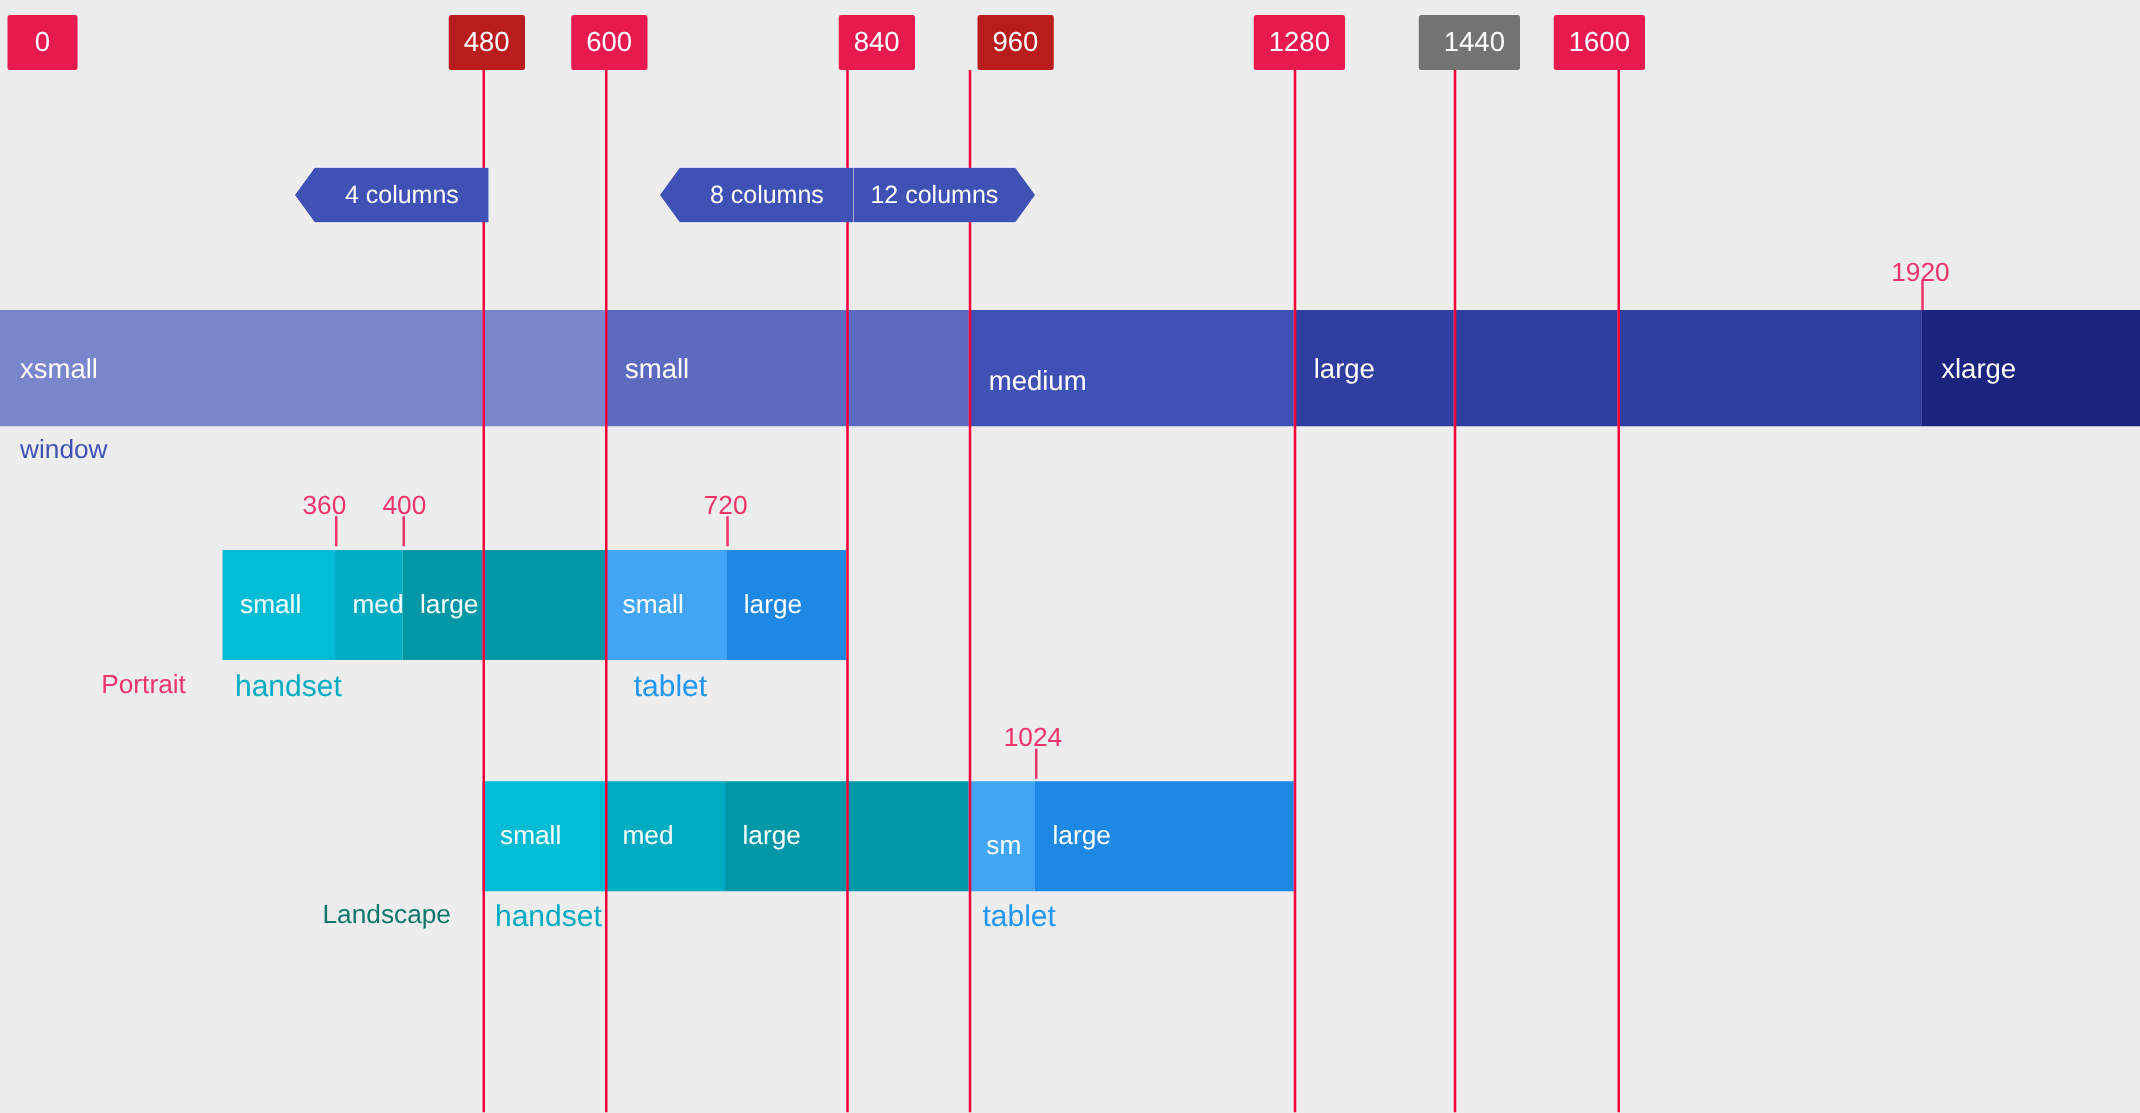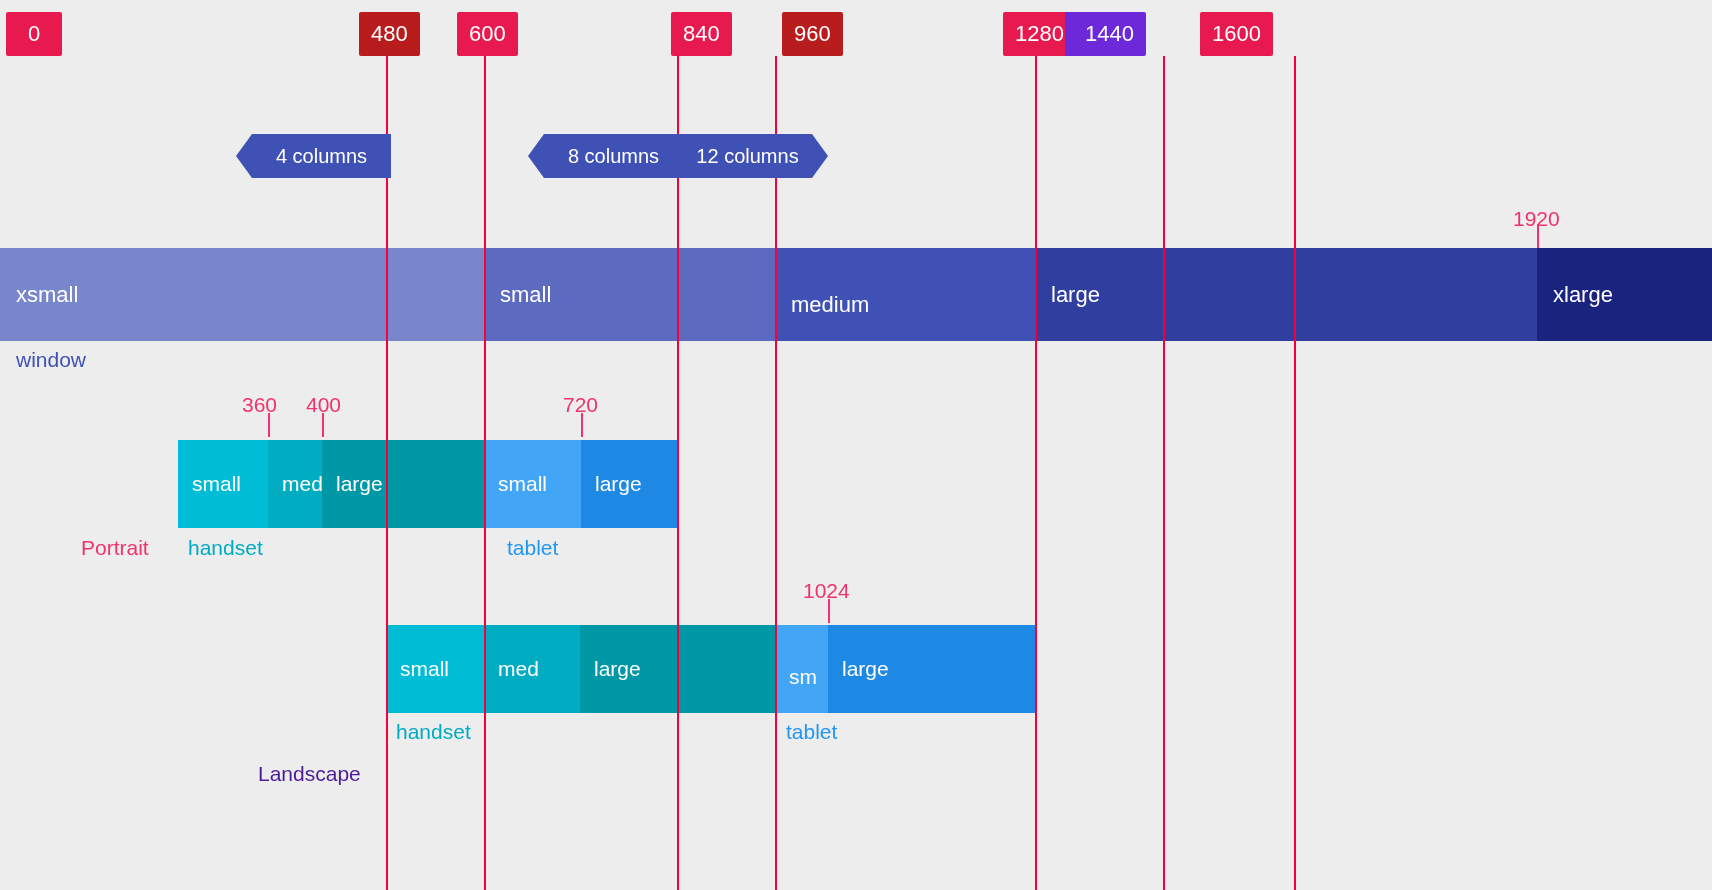--- a/index.html
+++ b/index.html
@@ -41,21 +41,21 @@
   .dev-text{
     position:absolute;top:0;height:88px;display:flex;align-items:center;
     color:#fff;font-size:21px;padding-left:14px;z-index:4;white-space:nowrap;
   }
 
   
   .tick{position:absolute;width:2px;background:#F06292;z-index:4;}
   .tick-label{position:absolute;color:#F0336B;font-size:21px;z-index:4;white-space:nowrap;}
 
   .orient-label{position:absolute;color:#F0336B;font-size:21px;z-index:4;white-space:nowrap;}
-  .dev-name{position:absolute;font-size:21px;z-index:4;white-space:nowrap;}
+  .dev-name{position:absolute;font-size:24px;z-index:4;white-space:nowrap;}
 </style>
 </head>
 <body>
 
 <div id="stage">
 
   <div id="gridlines">
       <div class="gridline" style="left: 386px; top: 56px; height: 834px; background: rgb(245, 0, 60);"></div>
       <div class="gridline" style="left: 484px; top: 56px; height: 834px; background: rgb(245, 0, 60);"></div>
       <div class="gridline" style="left: 677px; top: 56px; height: 834px; background: rgb(245, 0, 60);"></div>
@@ -65,22 +65,22 @@
       <div class="gridline" style="left: 1294px; top: 56px; height: 834px; background: rgb(245, 0, 60);"></div>
     </div>
 
   <div id="bp-labels">
       <div class="bp-label" style="left: 6px; background: rgb(232, 25, 79);">0</div>
       <div class="bp-label" style="left: 359px; background: #b91c1c;">480</div>
       <div class="bp-label" style="left: 457px; background: rgb(232, 25, 79);">600</div>
       <div class="bp-label" style="left: 671px; background: rgb(232, 25, 79);">840</div>
       <div class="bp-label" style="left: 748px; background: #b91c1c; margin-left: 34px;">960</div>
       <div class="bp-label" style="left: 1003px; background: rgb(232, 25, 79);">1280</div>
-      <div class="bp-label" style="left: 1065px; background: #6d28d9; padding-left: 20px;">1440</div>
-      <div class="bp-label" style="left: 1200px; background: rgb(232, 25, 79);">1600</div>
+      <div class="bp-label" style="left: 1135px; background: #737373; padding-left: 20px;">1440</div>
+      <div class="bp-label" style="left: 1243px; background: rgb(232, 25, 79);">1600</div>
     </div>
 
   <div id="col-badges">
       <div class="colbadge arrow-left" style="left: 236px; width: 155px; top: 134px; background: rgb(63, 81, 181);">4 columns</div>
       <div class="colbadge arrow-left" style="left: 528px; width: 155px; top: 134px; background: rgb(63, 81, 181);">8 columns</div>
       <div class="colbadge arrow-both" style="left: 683px; width: 145px; top: 134px; background: rgb(63, 81, 181);">12 columns</div>
     </div>
 
   <div id="window-band">
       <div class="band-seg" style="left: 0px; width: 386px; top: 248px; height: 93px; background: rgb(121, 134, 203);"></div>
@@ -134,16 +134,16 @@
       <div class="dev-text" style="left: 580px; top: 625px; height: 88px;">large</div>
       <div class="dev-block" style="left: 677px; width: 98px; top: 625px; height: 88px; background: rgb(0, 151, 167);"></div>
       <div class="dev-name" style="left: 396px; top: 720px; color: rgb(0, 172, 193);">handset</div>
       <div class="dev-block" style="left: 775px; width: 53px; top: 625px; height: 88px; background: rgb(66, 165, 245);"></div>
       <div class="dev-text" style="left: 775px; top: 625px; height: 104px;">sm</div>
       <div class="dev-block" style="left: 828px; width: 207px; top: 625px; height: 88px; background: rgb(30, 136, 229);"></div>
       <div class="dev-text" style="left: 828px; top: 625px; height: 88px;">large</div>
       <div class="dev-name" style="left: 786px; top: 720px; color: rgb(33, 150, 243);">tablet</div>
       <div class="tick-label" style="left: 803px; top: 579px; color: rgb(240, 51, 107);">1024</div>
       <div class="tick" style="left: 828px; top: 599px; height: 24px; background: rgb(240, 51, 107);"></div>
-      <div class="orient-label" style="left: 258px; top: 720px; color: #4c1d95; margin-top: 42px;">Landscape</div>
+      <div class="orient-label" style="left: 258px; top: 720px; color: #0f766e;">Landscape</div>
     </div>
 
 </div>
 
 </body></html>

